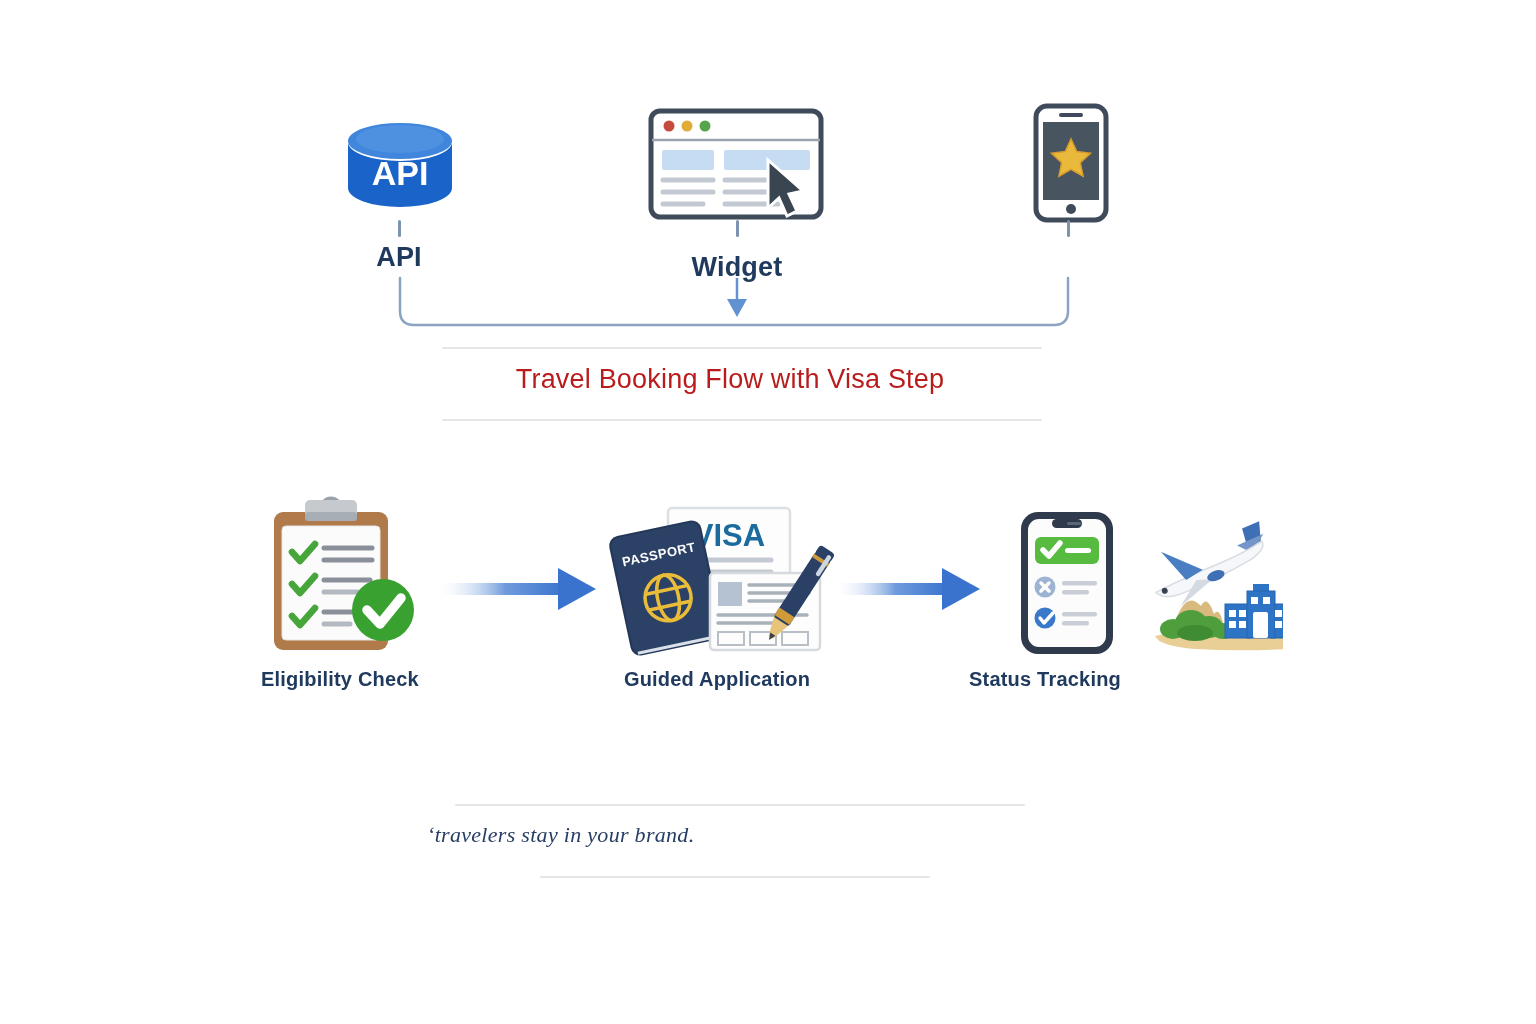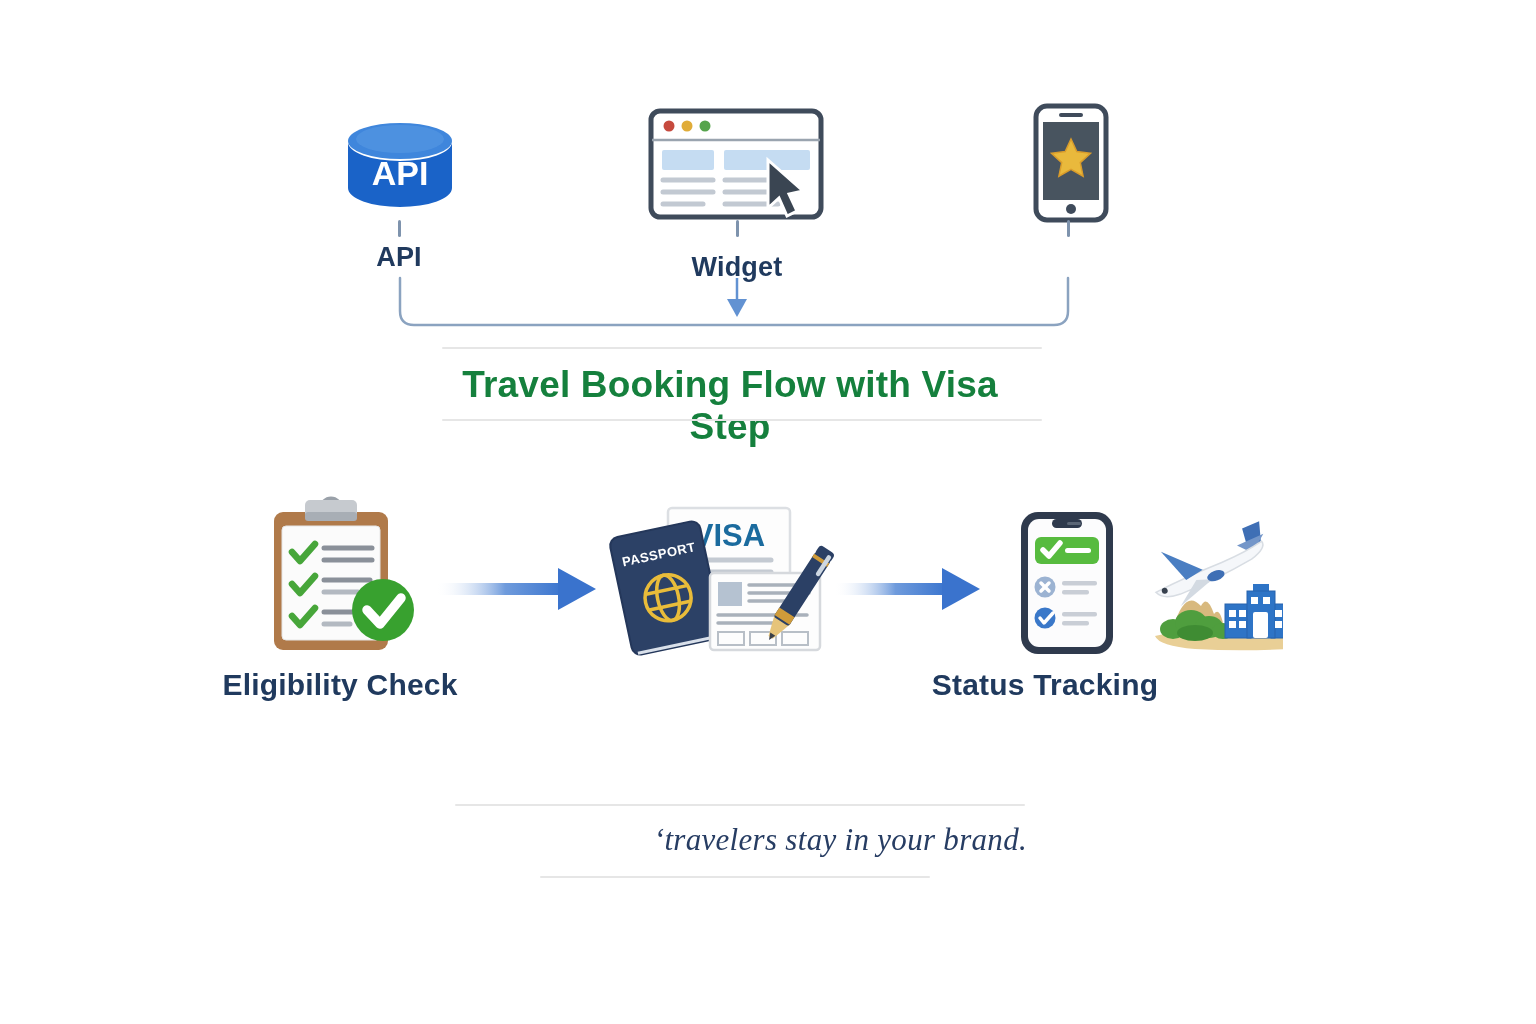--- a/index.html
+++ b/index.html
@@ -5,34 +5,34 @@
   html,body{margin:0;padding:0;background:#ffffff;}
   #stage{
     position:relative;width:1283px;height:1024px;background:#ffffff;overflow:hidden;
     font-family:"Liberation Sans",sans-serif;color:#21395c;
   }
   .abs{position:absolute;}
   .opt-label{
     font-size:27px;font-weight:700;color:#203a5e;text-align:center;letter-spacing:.2px;
   }
   .step-label{
-    font-size:30px;font-weight:700;color:#203a5e;text-align:center;letter-spacing:.2px;
+    font-size:20px;font-weight:700;color:#203a5e;text-align:center;letter-spacing:.2px;
   }
   .tick{
     width:3px;height:17px;background:#7e93ad;border-radius:2px;
   }
   .sep{
     height:2px;background:#e6e6e6;border-radius:1px;
   }
   .title{
-    font-size:37px;font-weight:700;color:#15803d;text-align:center;letter-spacing:.2px;
+    font-size:27px;font-weight:400;color:#b91c1c;text-align:center;letter-spacing:.2px;
   }
   .quote{
-    font-family:"Liberation Serif",serif;font-style:italic;font-size:31px;color:#273d63;
-    text-align:right;letter-spacing:.3px;
+    font-family:"Liberation Serif",serif;font-style:italic;font-size:22px;color:#273d63;
+    text-align:left;letter-spacing:.3px;
   }
 </style>
 </head>
 <body>
 
 <div id="stage">
 
   <svg class="abs" style="left:344px;top:118px;" width="112" height="96" viewBox="0 0 112 96">
     <path d="M4,24 L4,70 A52,19 0 0 0 108,70 L108,24 A52,19 0 0 1 4,24 Z" fill="#1a63c8"></path>
     <ellipse cx="56" cy="23" rx="52" ry="18" fill="#3f86dc"></ellipse>
@@ -272,19 +272,20 @@
       <polygon points="92,20 120,13 106,30" fill="#7496c9"></polygon>
       <path d="M4,52 Q36,42 74,34 Q100,28 117,20 Q121,27 104,36 Q66,50 28,58 Q10,61 4,52 Z" fill="#f5f7fa" stroke="#d8dde3" stroke-width="1.5"></path>
       <polygon points="54,38 16,13 36,45" fill="#4a7ec2"></polygon>
       <polygon points="46,47 26,70 62,49" fill="#d3dae2"></polygon>
       <ellipse cx="66" cy="46" rx="9" ry="5" fill="#3f6fb5" transform="rotate(-10 66 46)"></ellipse>
       <circle cx="13" cy="52" r="3" fill="#38414e"></circle>
     </g>
   </svg>
 
   <div class="abs step-label" style="left:190px;top:668px;width:300px;">Eligibility Check</div>
+  <div class="abs step-label" style="left:567px;top:668px;width:300px;">Guided Application</div>
   <div class="abs step-label" style="left:895px;top:668px;width:300px;">Status Tracking</div>
 
   <div class="abs sep" style="left:455px;top:804px;width:570px;"></div>
   <div class="abs quote" style="left:427px;top:822px;width:600px;">‘travelers stay in your brand.</div>
   <div class="abs sep" style="left:540px;top:876px;width:390px;"></div>
 
 </div>
 
 </body></html>

